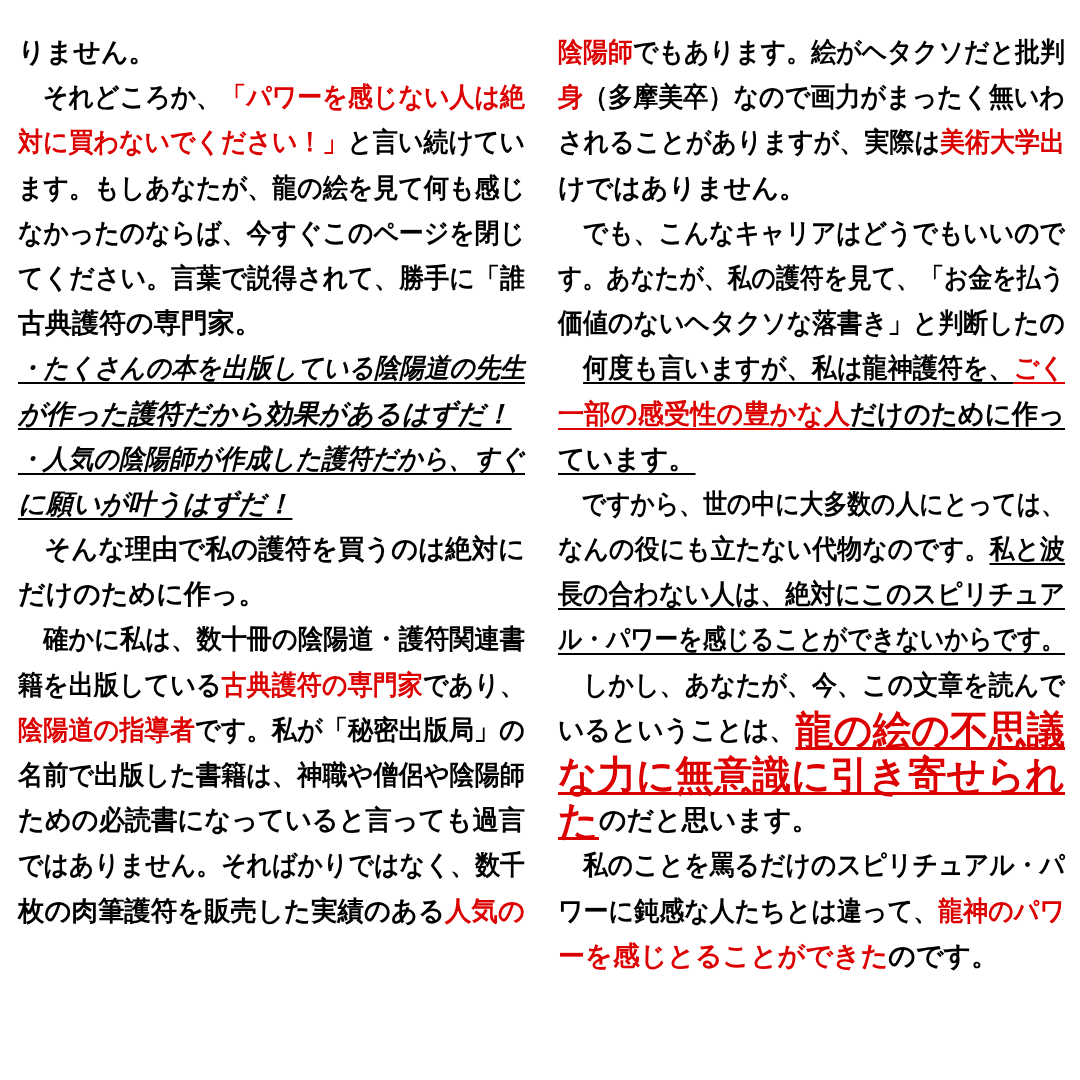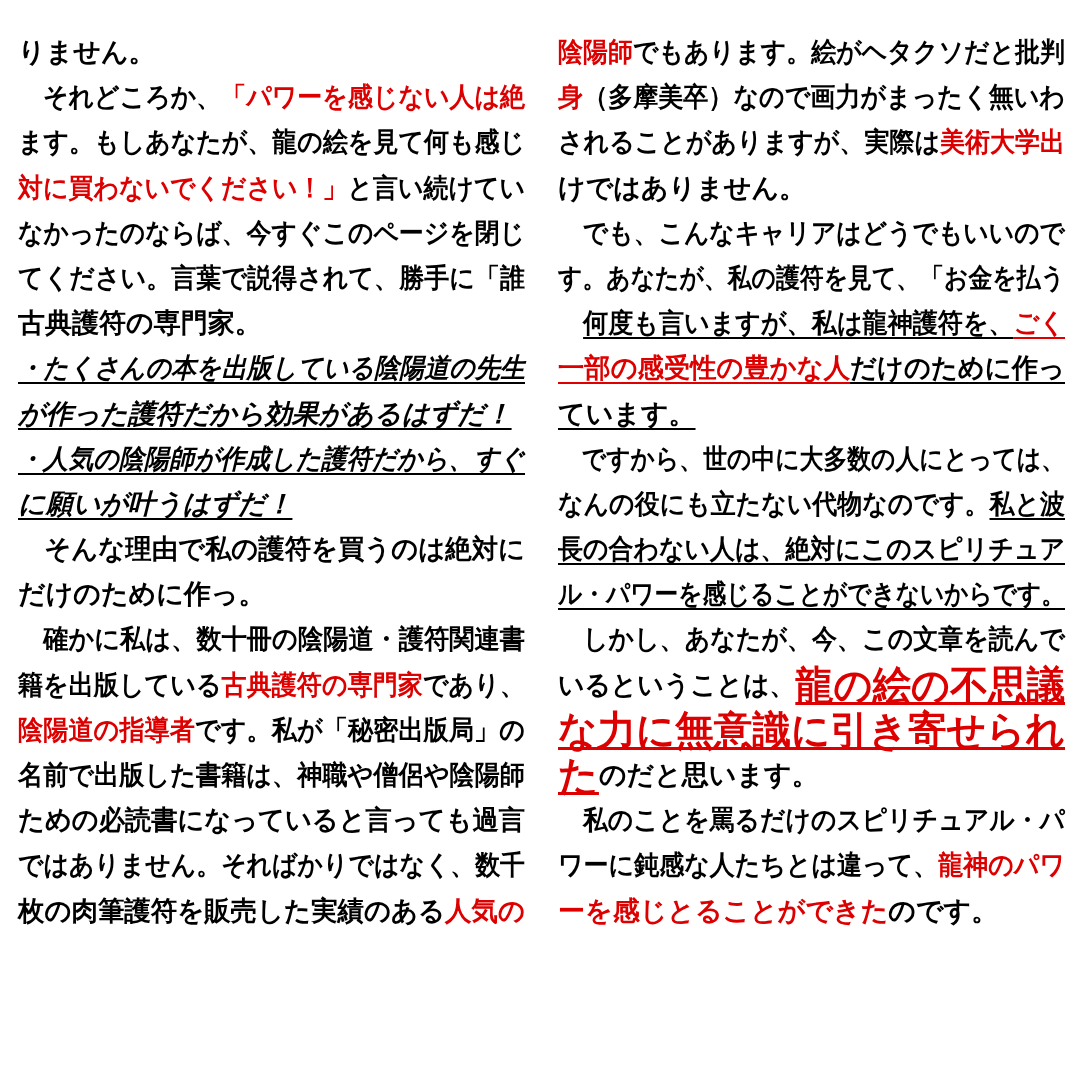--- a/index.html
+++ b/index.html
@@ -45,22 +45,22 @@
   .s-R  { color: #dd0000; font-size: 40px; line-height: 45.2px; vertical-align: -5px;
           text-decoration: underline; text-decoration-thickness: 3px; text-underline-offset: 3px; }
 </style>
 </head>
 <body>
 
 <div class="page">
   <div class="col col-left" id="col-left">
       <div class="textline"><span class="lw"><span class="seg s-k">りません。</span></span></div>
       <div class="textline"><span class="lw" style="transform: scaleX(0.924787);"><span class="seg s-k">　それどころか、</span><span class="seg s-r">「パワーを感じない人は絶</span></span></div>
+      <div class="textline"><span class="lw" style="transform: scaleX(0.923708);"><span class="seg s-r">対に買わないでください！」</span><span class="seg s-k">と言い続けてい</span></span></div>
       <div class="textline"><span class="lw" style="transform: scaleX(0.924787);"><span class="seg s-k">ます。もしあなたが、龍の絵を見て何も感じ</span></span></div>
-      <div class="textline"><span class="lw" style="transform: scaleX(0.923708);"><span class="seg s-r">対に買わないでください！」</span><span class="seg s-k">と言い続けてい</span></span></div>
       <div class="textline"><span class="lw" style="transform: scaleX(0.921609);"><span class="seg s-k">なかったのならば、今すぐこのページを閉じ</span></span></div>
       <div class="textline"><span class="lw" style="transform: scaleX(0.928014);"><span class="seg s-k">てください。言葉で説得されて、勝手に「誰</span></span></div>
       <div class="textline"><span class="lw"><span class="seg s-k">古典護符の専門家。</span></span></div>
       <div class="textline"><span class="lw" style="transform: scaleX(0.926927);"><span class="seg s-iu">・たくさんの本を出版している陰陽道の先生</span></span></div>
       <div class="textline"><span class="lw"><span class="seg s-iu">が作った護符だから効果があるはずだ！</span></span></div>
       <div class="textline"><span class="lw" style="transform: scaleX(0.929077);"><span class="seg s-iu">・人気の陰陽師が作成した護符だから、すぐ</span></span></div>
       <div class="textline"><span class="lw"><span class="seg s-iu">に願いが叶うはずだ！</span></span></div>
       <div class="textline"><span class="lw" style="transform: scaleX(0.976261);"><span class="seg s-k">　そんな理由で私の護符を買うのは絶対に</span></span></div>
       <div class="textline"><span class="lw"><span class="seg s-k">だけのために作っ。</span></span></div>
       <div class="textline"><span class="lw" style="transform: scaleX(0.934508);"><span class="seg s-k">　確かに私は、数十冊の陰陽道・護符関連書</span></span></div>
@@ -71,20 +71,21 @@
       <div class="textline"><span class="lw" style="transform: scaleX(0.921609);"><span class="seg s-k">ではありません。そればかりではなく、数千</span></span></div>
       <div class="textline"><span class="lw" style="transform: scaleX(0.978617);"><span class="seg s-k">枚の肉筆護符を販売した実績のある</span><span class="seg s-r">人気の</span></span></div>
     </div>
   <div class="col col-right" id="col-right">
       <div class="textline"><span class="lw" style="transform: scaleX(0.924787);"><span class="seg s-r">陰陽師</span><span class="seg s-k">でもあります。絵がヘタクソだと批判</span></span></div>
       <div class="textline"><span class="lw" style="transform: scaleX(0.928014);"><span class="seg s-r">身</span><span class="seg s-k">（多摩美卒）なので画力がまったく無いわ</span></span></div>
       <div class="textline"><span class="lw" style="transform: scaleX(0.925869);"><span class="seg s-k">されることがありますが、実際は</span><span class="seg s-r">美術大学出</span></span></div>
       <div class="textline"><span class="lw"><span class="seg s-k">けではありません。</span></span></div>
       <div class="textline"><span class="lw" style="transform: scaleX(0.919493);"><span class="seg s-k">　でも、こんなキャリアはどうでもいいので</span></span></div>
       <div class="textline"><span class="lw" style="transform: scaleX(0.883323);"><span class="seg s-k">す。あなたが、私の護符を見て、「お金を払う</span></span></div>
+      <div class="textline"><span class="lw" style="transform: scaleX(0.924787);"><span class="seg s-k">価値のないヘタクソな落書き」と判断したの</span></span></div>
       <div class="textline"><span class="lw" style="transform: scaleX(0.929077);"><span class="seg s-k">　</span><span class="seg s-ku">何度も言いますが、私は龍神護符を、</span><span class="seg s-ru">ごく</span></span></div>
       <div class="textline"><span class="lw" style="transform: scaleX(0.975059);"><span class="seg s-ru">一部の感受性の豊かな人</span><span class="seg s-ku">だけのために作っ</span></span></div>
       <div class="textline"><span class="lw"><span class="seg s-ku">ています。</span></span></div>
       <div class="textline"><span class="lw" style="transform: scaleX(0.882363);"><span class="seg s-k">　ですから、世の中に大多数の人にとっては、</span></span></div>
       <div class="textline"><span class="lw" style="transform: scaleX(0.924787);"><span class="seg s-k">なんの役にも立たない代物なのです。</span><span class="seg s-ku">私と波</span></span></div>
       <div class="textline"><span class="lw" style="transform: scaleX(0.923734);"><span class="seg s-ku">長の合わない人は、絶対にこのスピリチュア</span></span></div>
       <div class="textline"><span class="lw" style="transform: scaleX(0.877518);"><span class="seg s-ku">ル・パワーを感じることができないからです。</span></span></div>
       <div class="textline"><span class="lw" style="transform: scaleX(0.925869);"><span class="seg s-k">　しかし、あなたが、今、この文章を読んで</span></span></div>
       <div class="textline"><span class="lw" style="transform: scaleX(0.956717);"><span class="seg s-k">いるということは、</span><span class="seg s-R">龍の絵の不思議</span></span></div>
       <div class="textline"><span class="lw" style="transform: scaleX(0.962849);"><span class="seg s-R">な力に無意識に引き寄せられ</span></span></div>

